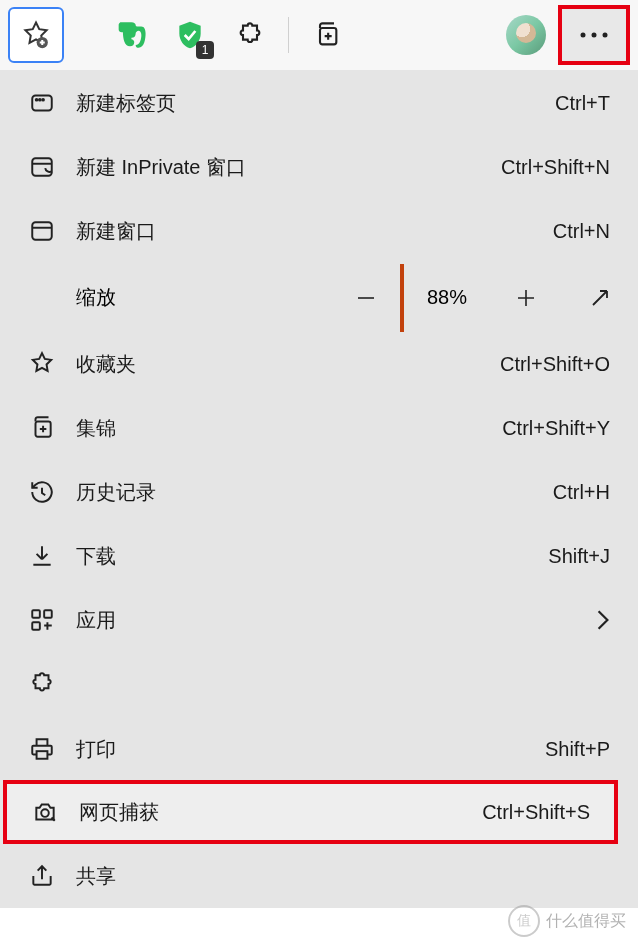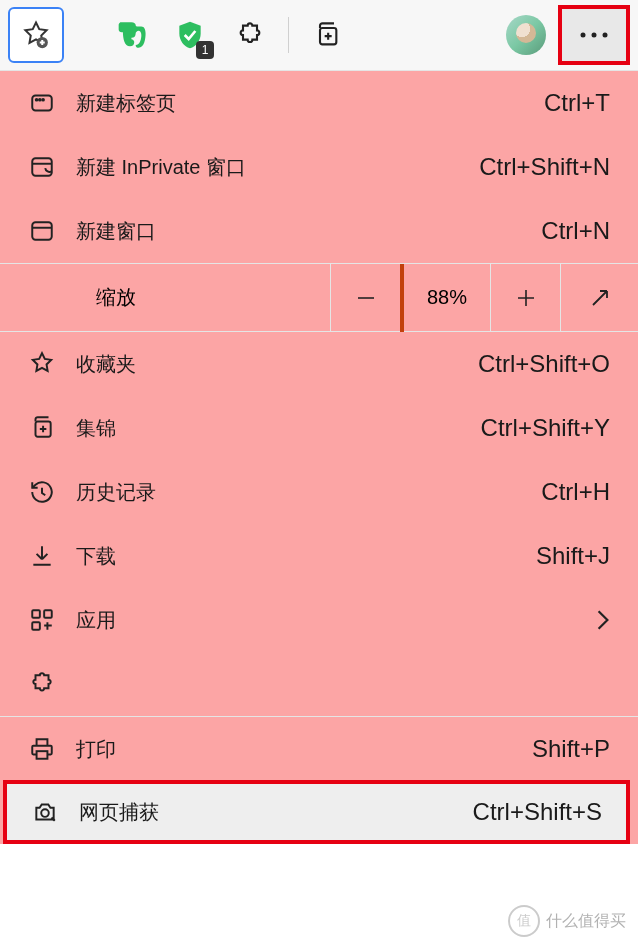--- a/index.html
+++ b/index.html
@@ -68,68 +68,67 @@
       width: 20px;
       height: 20px;
       background: radial-gradient(circle at 30% 30%, #f0e0d0 40%, #d4b896 41%);
       border-radius: 50%;
     }
     .highlighted-red {
       border: 4px solid #e60012;
       background: #e8e8e8;
     }
     .menu {
-      background: #fca5a5;
+      background: #e5e5e5;
       border-top: 1px solid #e5e5e5;
     }
     .menu-item {
       display: flex;
       align-items: center;
       height: 64px;
       padding: 0 28px;
       font-size: 20px;
       color: #1a1a1a;
       gap: 20px;
     }
     .menu-item.highlighted {
       background: #eeeeee;
       border: 4px solid #e60012;
-      margin: -1px 8px 0 3px;
+      margin: -1px 20px 0 3px;
       padding: 0 24px;
     }
     .menu-icon {
       width: 28px;
       height: 28px;
       display: flex;
       align-items: center;
       justify-content: center;
       flex-shrink: 0;
     }
     .menu-label {
       flex: 1;
     }
     .menu-shortcut {
-      font-size: 24px;
+      font-size: 20px;
       color: #1a1a1a;
     }
     .menu-chevron {
       font-size: 24px;
       color: #1a1a1a;
     }
     .menu-divider {
       height: 1px;
       background: #e5e5e5;
       margin: 0;
     }
     .zoom-row {
       display: flex;
       align-items: center;
       height: 68px;
       border-bottom: 1px solid #e5e5e5;
-      padding-left: 20px;
     }
     .zoom-label-cell {
       flex: 1;
       padding-left: 76px;
       font-size: 20px;
     }
     .zoom-btn {
       width: 70px;
       height: 68px;
       display: flex;
@@ -366,19 +365,27 @@
       <svg width="26" height="26" viewBox="0 0 24 24" fill="none" stroke="#222" stroke-width="1.8">
           <path d="M4 8h3l2-3h6l2 3h3v11H4z"></path>
           <circle cx="12" cy="13" r="3.5"></circle>
           <path d="M18 17l3 3" stroke-width="2"></path>
         </svg>
     </span>
     <span class="menu-label">网页捕获</span>
     <span class="menu-shortcut">Ctrl+Shift+S</span>
   </div>
 
+  <div class="menu-item">
+    <span class="menu-icon">
+      <svg width="26" height="26" viewBox="0 0 24 24" fill="none" stroke="#222" stroke-width="1.8">
+          <path d="M4 12v7a1 1 0 0 0 1 1h14a1 1 0 0 0 1-1v-7M12 3v12M8 7l4-4 4 4"></path>
+        </svg>
+    </span>
+    <span class="menu-label">共享</span>
+  </div>
 
 </div>
 
 <div class="watermark">
   <div class="watermark-circle">值</div>
   <span>什么值得买</span>
 </div>
 
 </body></html>

